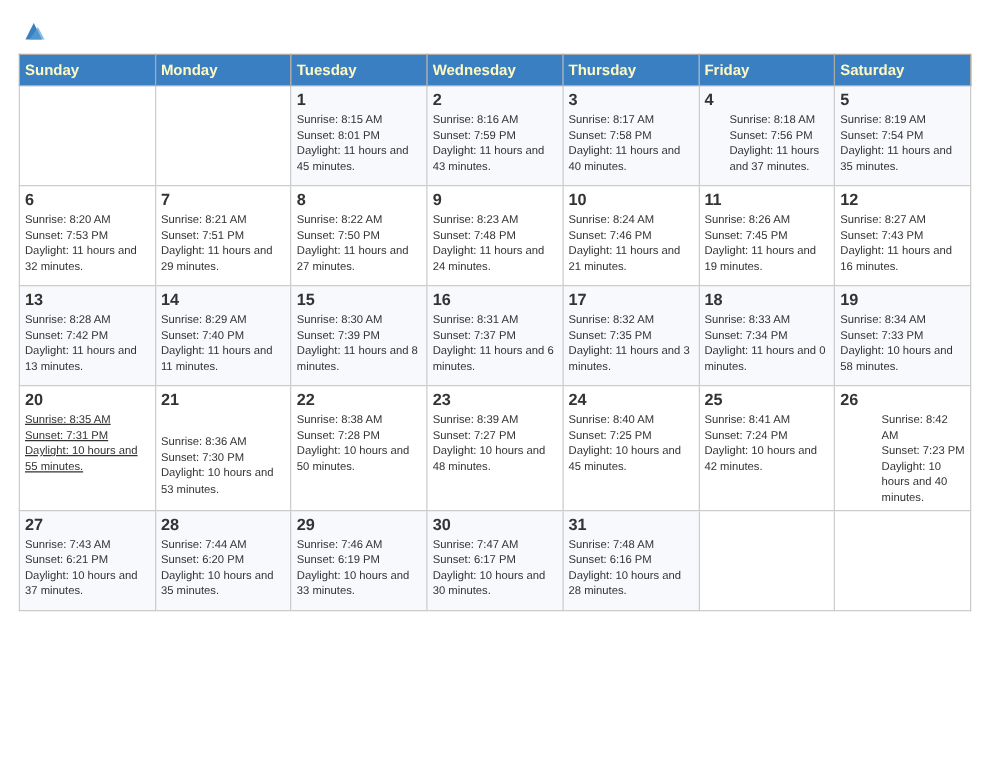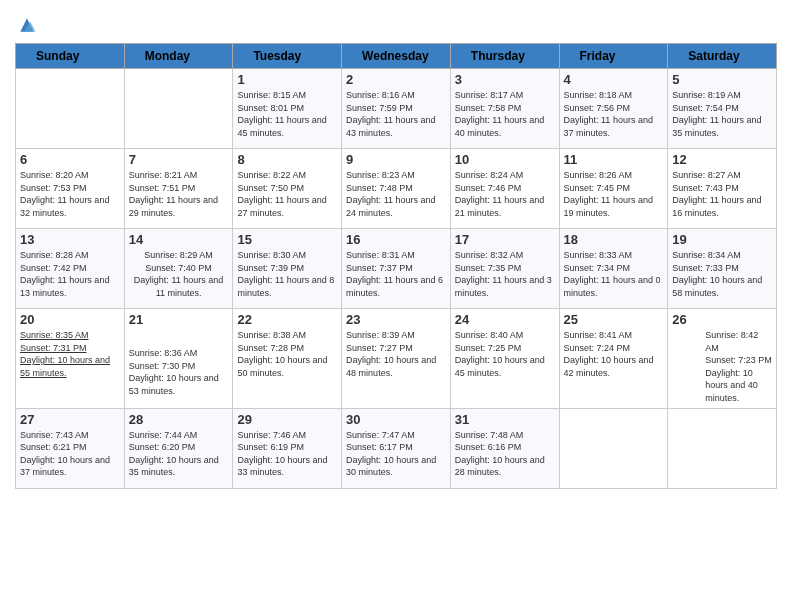--- a/index.html
+++ b/index.html
@@ -57,24 +57,24 @@
       font-size: 15px;
       color: #555;
     }
     table {
       width: 100%;
       border-collapse: collapse;
       table-layout: fixed;
     }
     thead tr th {
       background-color: #3a7fc1;
-      color: #000000;
+      color: #fef9c3;
       font-size: 12px;
       font-weight: bold;
-      padding: 5px 20px;
+      padding: 5px 4px;
       text-align: left;
       border: 1px solid #aaa;
     }
     tbody tr td {
       vertical-align: top;
       border: 1px solid #ccc;
       padding: 3px 4px;
       font-size: 9.5px;
       color: #333;
       height: 80px;
@@ -148,21 +148,21 @@
 Daylight: 11 hours and 43 minutes.</div>
           </td>
           <td>
             <span class="day-number">3</span>
             <div class="day-info" style="white-space: pre-line;">Sunrise: 8:17 AM
 Sunset: 7:58 PM
 Daylight: 11 hours and 40 minutes.</div>
           </td>
           <td>
             <span class="day-number">4</span>
-            <div class="day-info" style="white-space: pre-line;">Sunrise: 8:18 AM
+            <div class="day-info" style="white-space: pre-line; margin-left: 20px;">Sunrise: 8:18 AM
 Sunset: 7:56 PM
 Daylight: 11 hours and 37 minutes.</div>
           </td>
           <td>
             <span class="day-number">5</span>
             <div class="day-info" style="white-space: pre-line;">Sunrise: 8:19 AM
 Sunset: 7:54 PM
 Daylight: 11 hours and 35 minutes.</div>
           </td>
         </tr>
@@ -212,21 +212,21 @@
         </tr>
         <tr>
           <td>
             <span class="day-number">13</span>
             <div class="day-info" style="white-space: pre-line;">Sunrise: 8:28 AM
 Sunset: 7:42 PM
 Daylight: 11 hours and 13 minutes.</div>
           </td>
           <td>
             <span class="day-number">14</span>
-            <div class="day-info" style="white-space: pre-line; text-align: center;">Sunrise: 8:29 AM
+            <div class="day-info" style="white-space: pre-line;">Sunrise: 8:29 AM
 Sunset: 7:40 PM
 Daylight: 11 hours and 11 minutes.</div>
           </td>
           <td>
             <span class="day-number">15</span>
             <div class="day-info" style="white-space: pre-line;">Sunrise: 8:30 AM
 Sunset: 7:39 PM
 Daylight: 11 hours and 8 minutes.</div>
           </td>
           <td>

